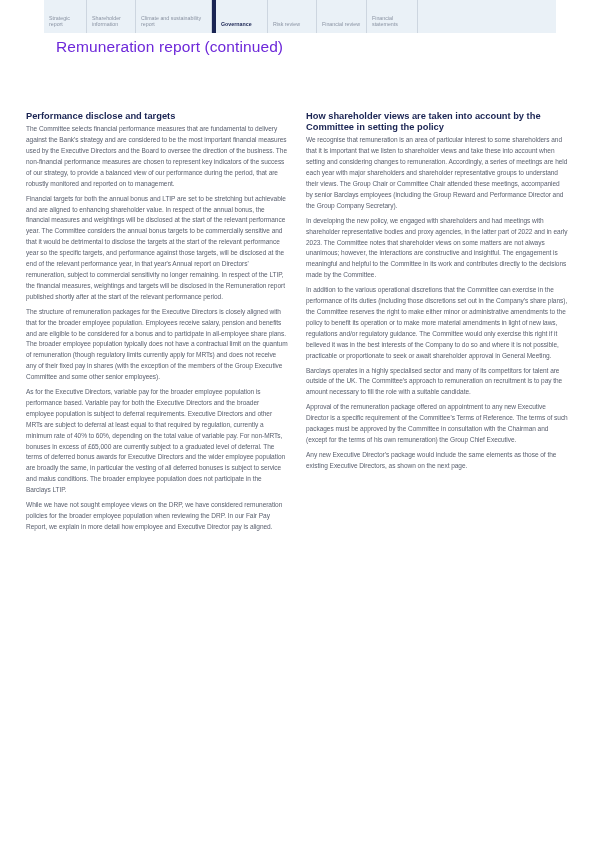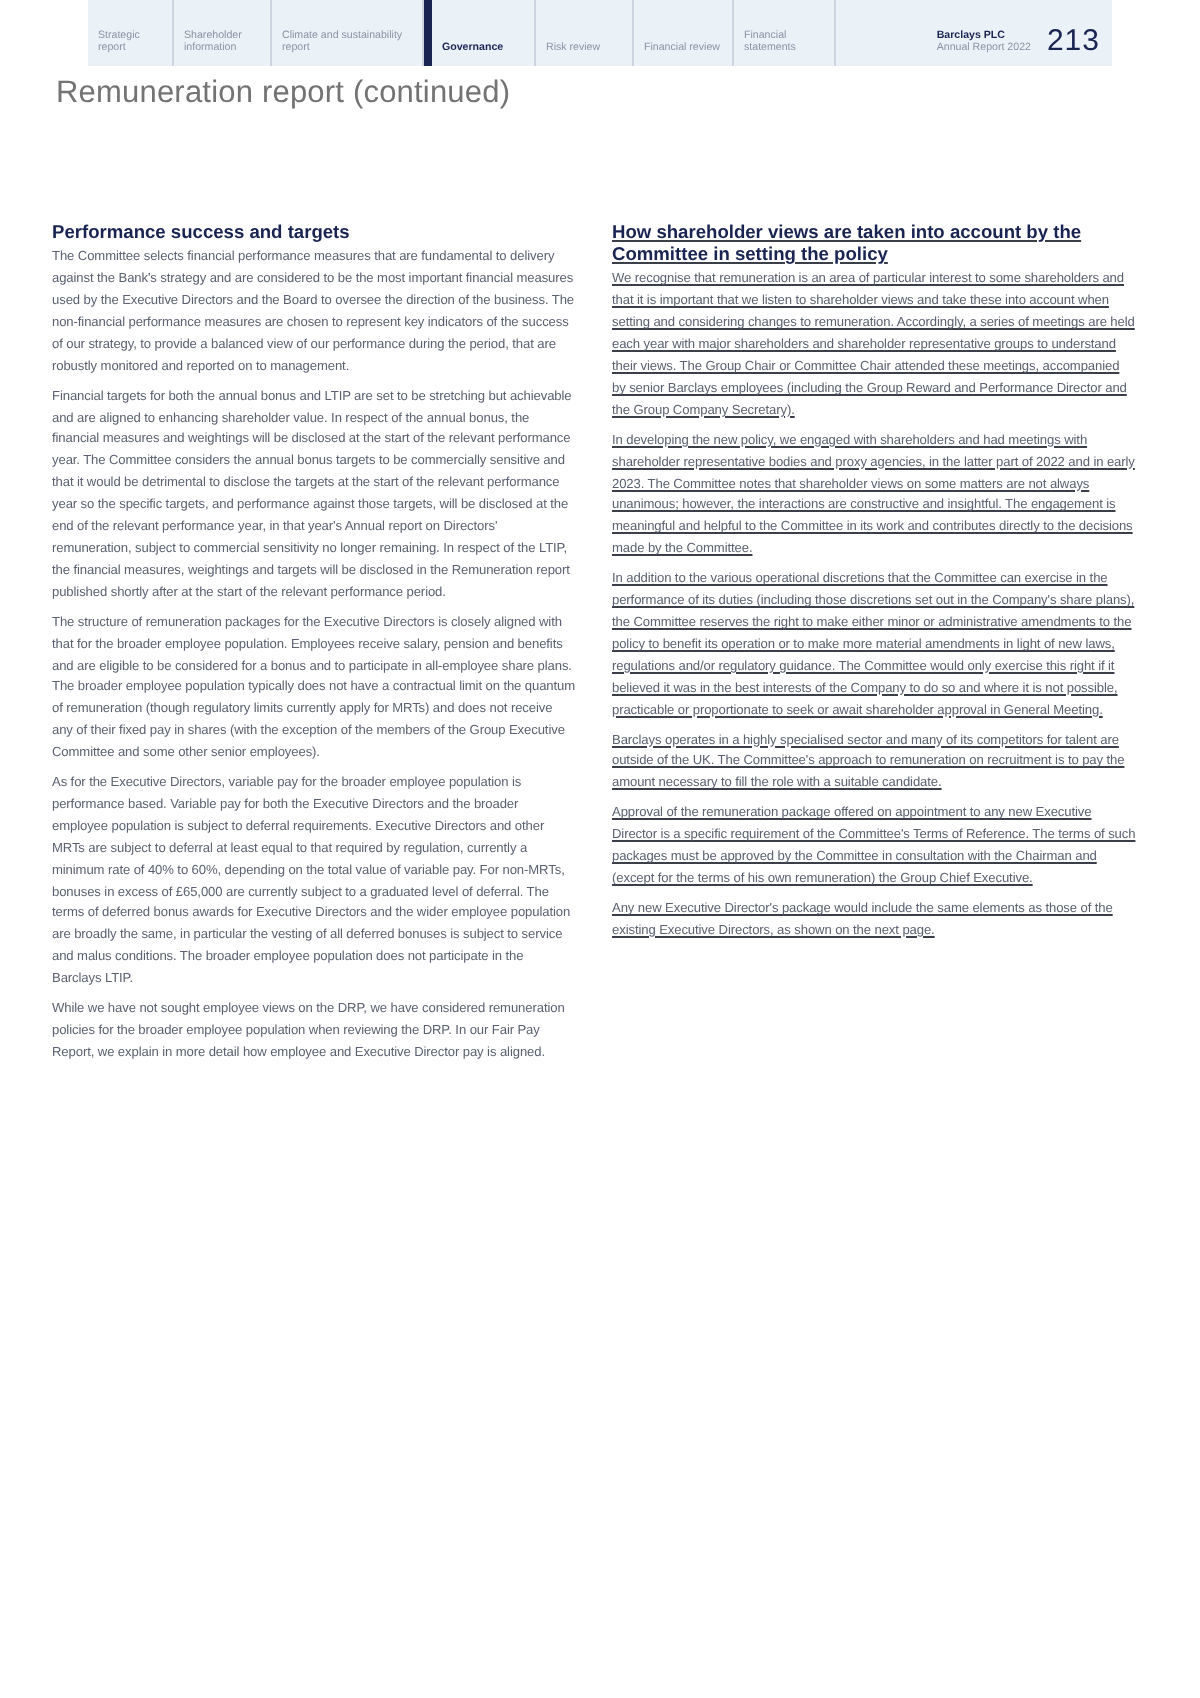--- a/index.html
+++ b/index.html
@@ -28,27 +28,27 @@
     .nav-brand {
       flex: 1; display: flex; align-items: flex-end; justify-content: flex-end;
       padding: 0 6px 5px 0;
     }
     .brand-text { font-size: 5.3px; line-height: 6.6px; text-align: left; margin-right: 8px; }
     .brand-name { color: #1a2453; font-weight: bold; }
     .brand-sub { color: #8a93a3; }
     .page-num { font-size: 15px; color: #1a2453; line-height: 15px; letter-spacing: 0.5px; }
 
     .page-title {
-      position: absolute; left: 28px; top: 38px; font-size: 15.5px; color: #737373;
+      position: absolute; left: 56px; top: 38px; font-size: 15.5px; color: #6d28d9;
       font-weight: normal; letter-spacing: 0.1px;
     }
 
     .col { position: absolute; top: 111px; width: 262px; }
     .col.left { left: 26px; }
-    .col.right { left: 306px; text-decoration: underline; }
+    .col.right { left: 306px; }
 
     h2 {
       font-size: 9.3px; line-height: 11.2px; color: #1a2453; font-weight: bold;
       margin-bottom: 2px;
     }
     p {
       font-size: 6.55px; line-height: 10.9px; color: #5b6170; margin-bottom: 4px;
       letter-spacing: -0.05px;
     }
     .sec { margin-bottom: 0; }
@@ -71,34 +71,27 @@
     </div>
   <div class="nav-item w5">
       <span>Risk review</span>
     </div>
   <div class="nav-item w6">
       <span>Financial review</span>
     </div>
   <div class="nav-item w7">
       <span>Financial statements</span>
     </div>
-  <div class="nav-brand">
-    <div class="brand-text">
-      <div class="brand-name">Barclays PLC</div>
-      <div class="brand-sub">Annual Report 2022</div>
-    </div>
-    <div class="page-num">213</div>
-  </div>
 </div>
 
 <h1 class="page-title">Remuneration report (continued)</h1>
 
 <div class="col left">
   <div class="sec">
-    <h2>Performance success and targets</h2>
+    <h2>Performance disclose and targets</h2>
     <p>The Committee selects financial performance measures that are fundamental to delivery against the Bank's strategy and are considered to be the most important financial measures used by the Executive Directors and the Board to oversee the direction of the business. The non-financial performance measures are chosen to represent key indicators of the success of our strategy, to provide a balanced view of our performance during the period, that are robustly monitored and reported on to management.</p>
     <p>Financial targets for both the annual bonus and LTIP are set to be stretching but achievable and are aligned to enhancing shareholder value. In respect of the annual bonus, the financial measures and weightings will be disclosed at the start of the relevant performance year. The Committee considers the annual bonus targets to be commercially sensitive and that it would be detrimental to disclose the targets at the start of the relevant performance year so the specific targets, and performance against those targets, will be disclosed at the end of the relevant performance year, in that year's Annual report on Directors' remuneration, subject to commercial sensitivity no longer remaining. In respect of the LTIP, the financial measures, weightings and targets will be disclosed in the Remuneration report published shortly after at the start of the relevant performance period.</p>
   </div>
   <div class="sec">
     <p>The structure of remuneration packages for the Executive Directors is closely aligned with that for the broader employee population. Employees receive salary, pension and benefits and are eligible to be considered for a bonus and to participate in all-employee share plans. The broader employee population typically does not have a contractual limit on the quantum of remuneration (though regulatory limits currently apply for MRTs) and does not receive any of their fixed pay in shares (with the exception of the members of the Group Executive Committee and some other senior employees).</p>
     <p>As for the Executive Directors, variable pay for the broader employee population is performance based. Variable pay for both the Executive Directors and the broader employee population is subject to deferral requirements. Executive Directors and other MRTs are subject to deferral at least equal to that required by regulation, currently a minimum rate of 40% to 60%, depending on the total value of variable pay. For non-MRTs, bonuses in excess of £65,000 are currently subject to a graduated level of deferral. The terms of deferred bonus awards for Executive Directors and the wider employee population are broadly the same, in particular the vesting of all deferred bonuses is subject to service and malus conditions. The broader employee population does not participate in the Barclays LTIP.</p>
     <p>While we have not sought employee views on the DRP, we have considered remuneration policies for the broader employee population when reviewing the DRP. In our Fair Pay Report, we explain in more detail how employee and Executive Director pay is aligned.</p>
   </div>
 </div>
 

